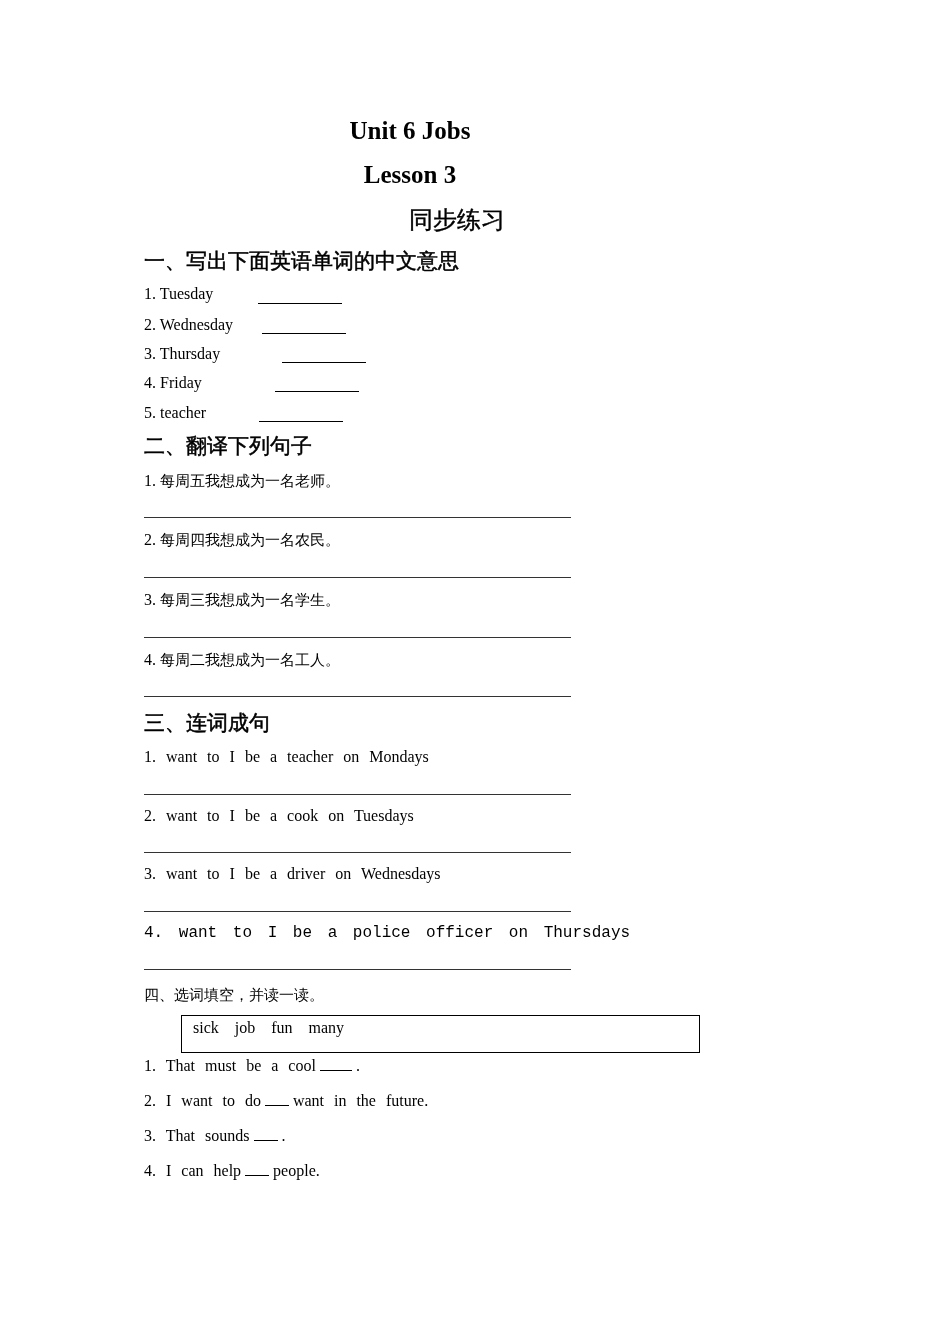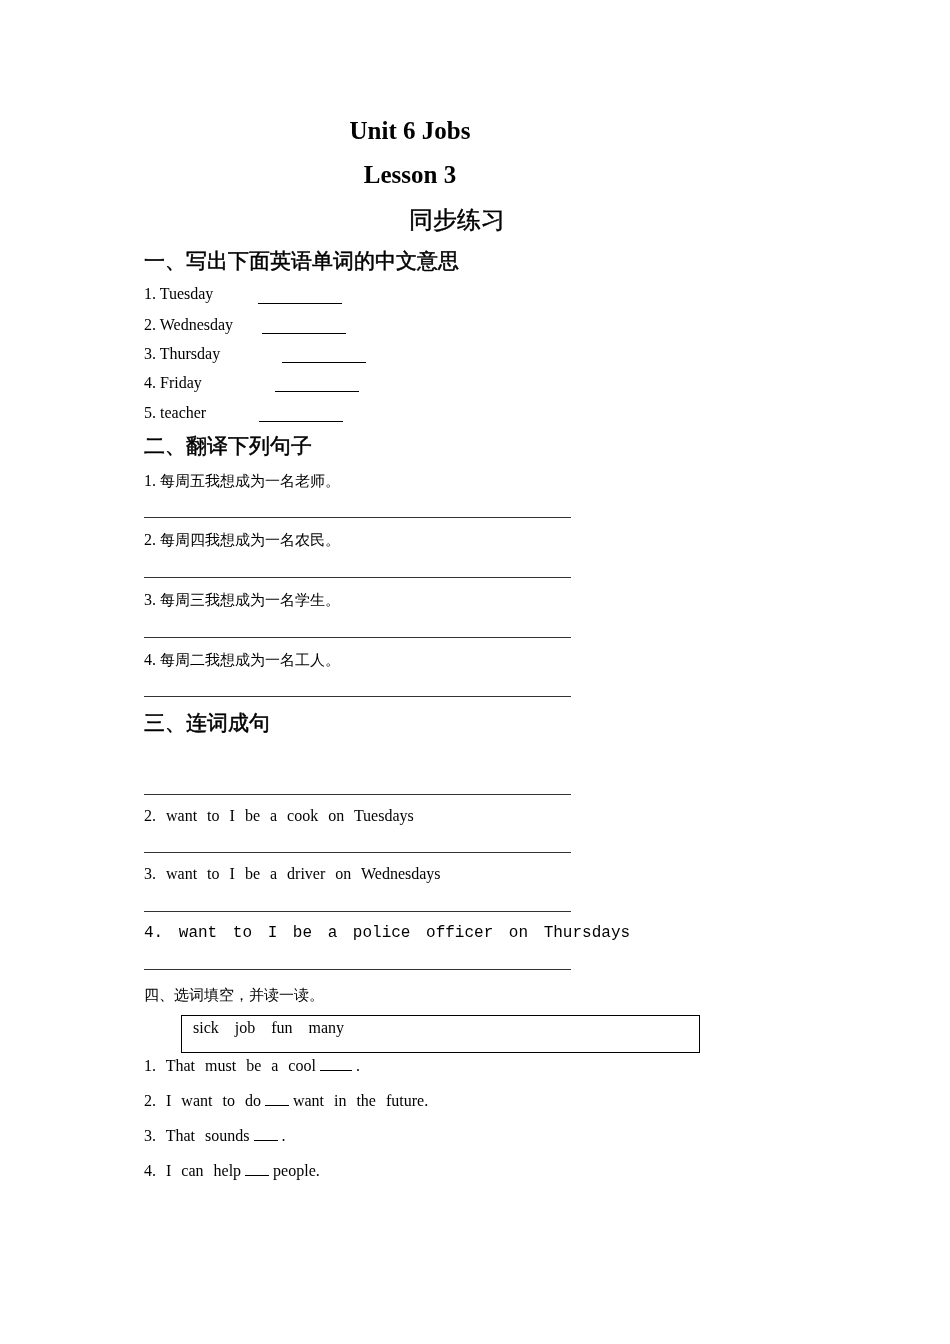--- a/index.html
+++ b/index.html
@@ -80,20 +80,24 @@
   <div class="ans" style="top:637px;"></div>
 
   <div class="line" style="top:650px;">
     <span>4.</span>
     <span class="cn">每周二我想成为一名工人。</span>
   </div>
   <div class="ans" style="top:696px;"></div>
 
   <div class="sec" style="top:710px;">三、连词成句</div>
 
+  <div class="line spaced" style="top:747px;">
+    <span>1.</span>
+    <span>want to I be a teacher on Mondays</span>
+  </div>
   <div class="ans" style="top:794px;"></div>
 
   <div class="line spaced" style="top:806px;">
     <span>2.</span>
     <span>want to I be a cook on Tuesdays</span>
   </div>
   <div class="ans" style="top:852px;"></div>
 
   <div class="line spaced" style="top:864px;">
     <span>3.</span>

